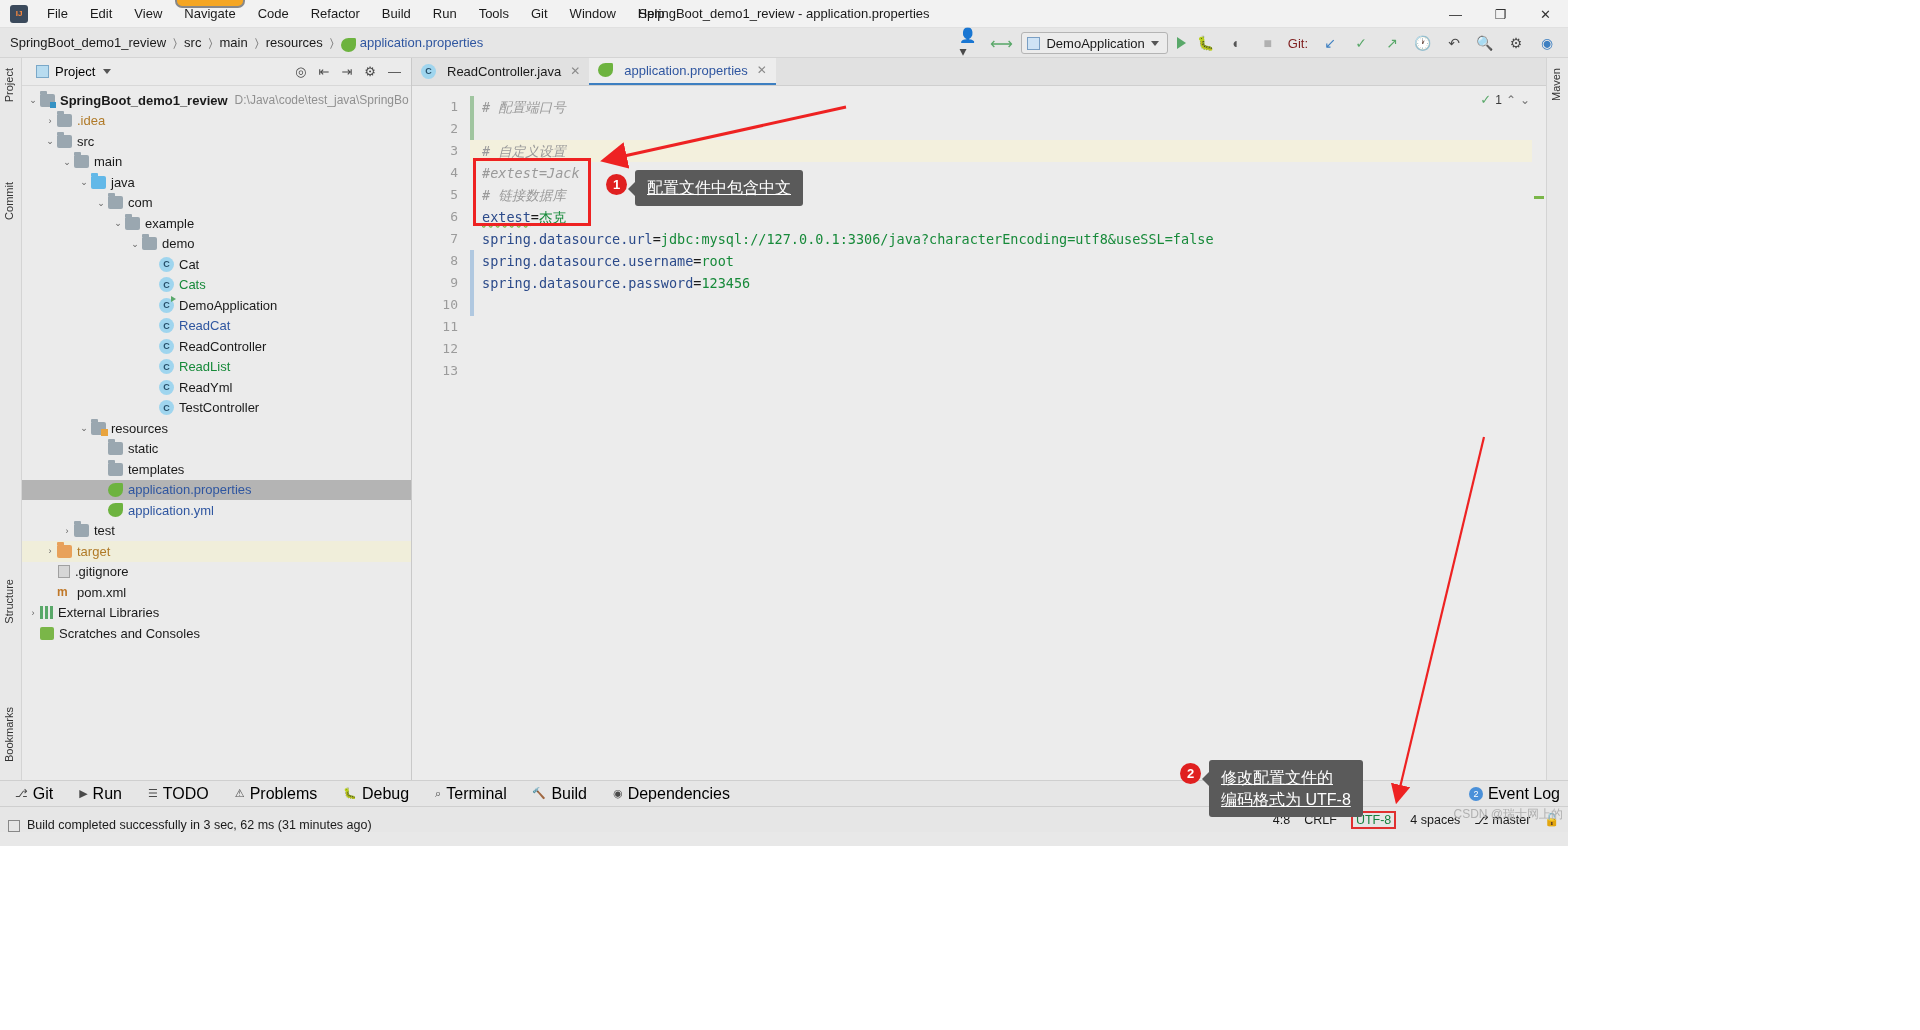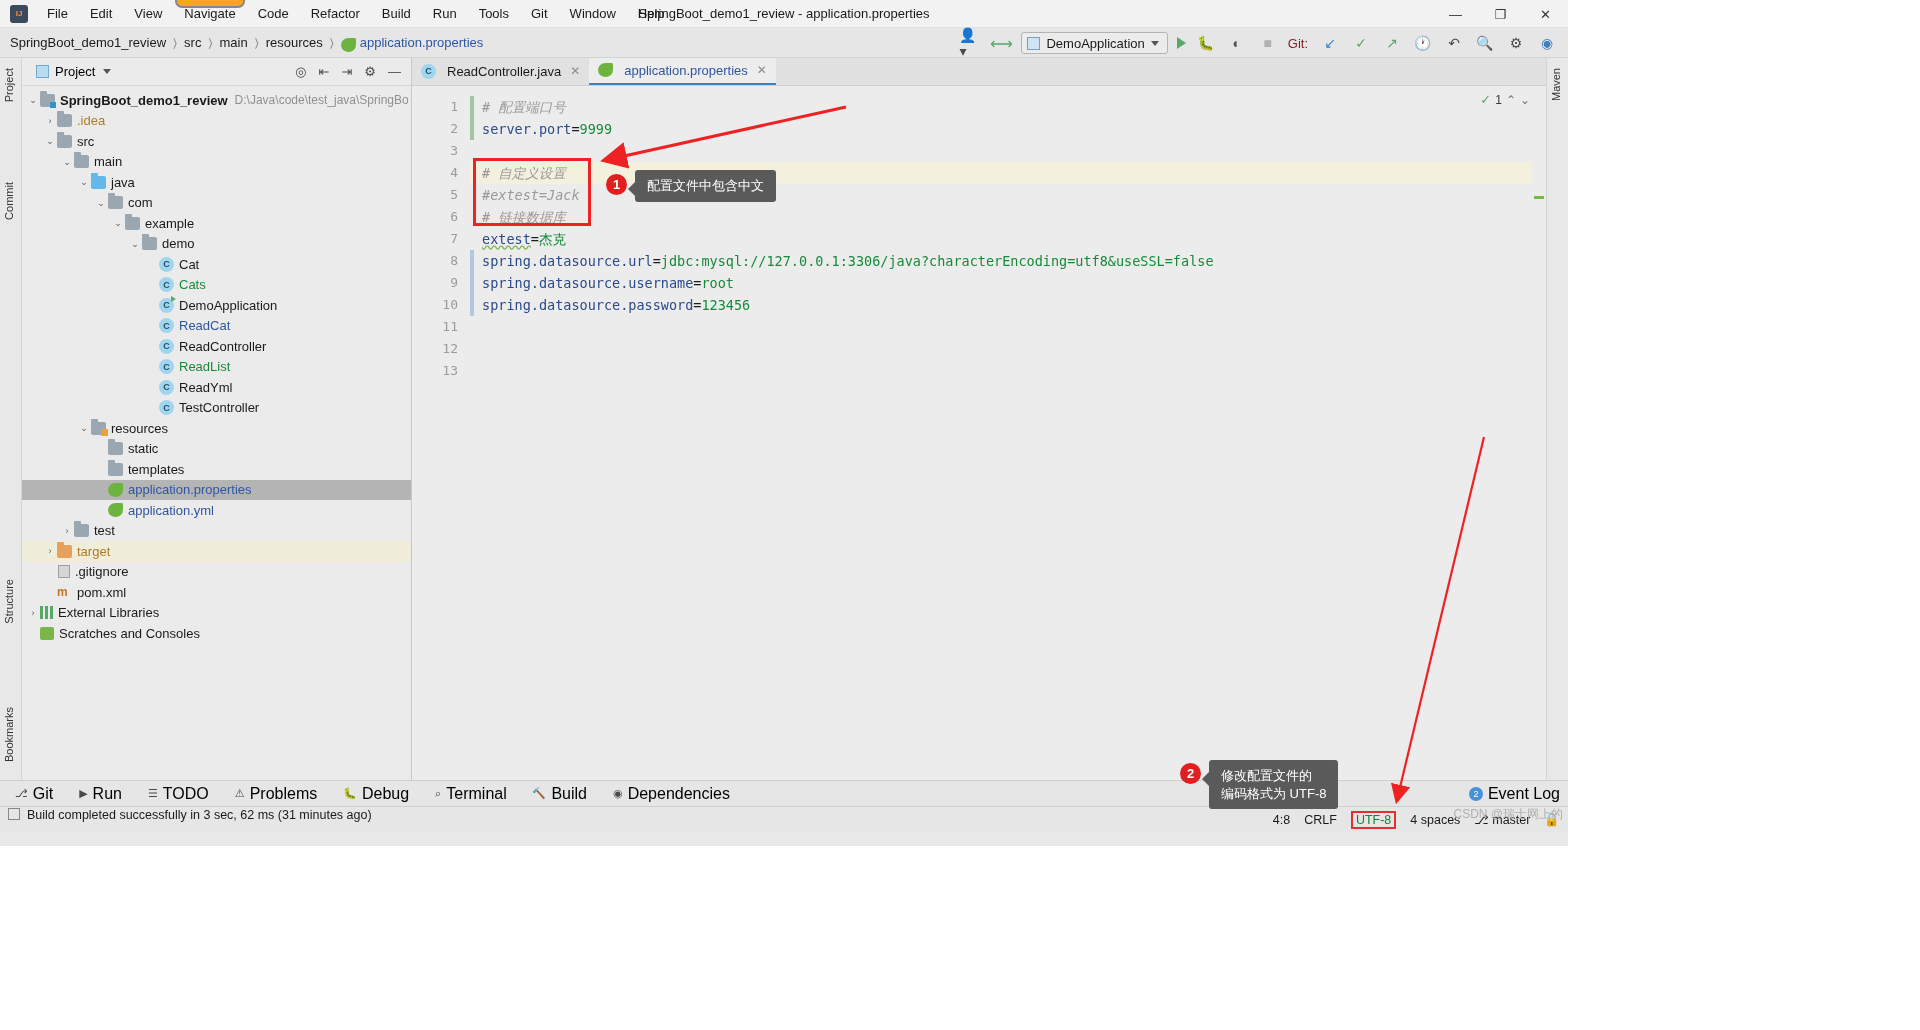--- a/index.html
+++ b/index.html
@@ -134,35 +134,35 @@
     background:#ececec; }
   .insp { position:absolute; right:16px; top:6px; display:flex;
     align-items:center; gap:4px; font-size:12px; color:#3a3a3a;}
   .chk { color:#59a869; font-size:13px; }
   
   .statusbar { height:26px; background:#e6e6e6; border-top:1px solid #cfcfcf;
     display:flex; align-items:center; font-size:12.5px; color:#1a1a1a;
     position:relative; }
   .sb-left { display:flex; align-items:center; gap:2px; padding-left:6px; }
   .sb-item { display:flex; align-items:center; gap:5px; padding:0 9px; }
-  .sb-msg { height:24px; display:flex; align-items:flex-start; gap:7px;
+  .sb-msg { height:24px; display:flex; align-items:flex-end; gap:7px;
     padding-left:8px; font-size:12.5px; }
   .sb-right { position:absolute; right:4px; display:flex; align-items:center;
     gap:14px; padding-right:4px; }
   .utf { border:2px solid #e03030; padding:0 3px; color:#15803d; }
   .evt { display:flex;align-items:center;gap:5px; }
   .evtdot { width:14px;height:14px;border-radius:50%;background:#4a90d9;
     color:#fff;font-size:9px;display:flex;align-items:center;
     justify-content:center;}
   .bottombar { height:26px; background:#e6e6e6; border-top:1px solid #cfcfcf;
     display:flex; align-items:center; }
   
   .anno-box { position:absolute; border:3px solid #ee2222; pointer-events:none; }
-  .callout { position:absolute; background:#5a5a5a; color:#fff; font-size:13px;
-    border-radius:3px; padding:7px 12px; line-height:1.35; white-space:pre-line;}
+  .callout { position:absolute; background:#5a5a5a; color:#fff; font-size:16px;
+    border-radius:3px; padding:7px 12px; line-height:1.35; white-space:pre-line;text-decoration:underline;}
   .callout::before{ content:""; position:absolute; left:-7px; top:12px;
     border-top:7px solid transparent; border-bottom:7px solid transparent;
     border-right:7px solid #5a5a5a;}
   .numdot { position:absolute; width:21px; height:21px; border-radius:50%;
     background:#e02020; color:#fff; font-size:13px; display:flex;
     align-items:center; justify-content:center; font-weight:bold; }
   .wm { position:absolute; right:5px; bottom:23px; font-size:12px;
     color:#b0b0b0;margin-left:23px; }
   svg.annolayer { position:absolute; inset:0; pointer-events:none; }
 </style>
@@ -424,21 +424,20 @@
             <div>9</div>
             <div>10</div>
             <div>11</div>
             <div>12</div>
             <div>13</div>
           </div>
         <div class="codecol" id="codecol">
           <div class="changebar" style="top:10px;height:44px;left:0"></div>
           <div class="changebar" style="top:164px;height:66px;left:0;background:#b0c8e0"></div>
         <div class="ln"><span class="cmt"># 配置端口号</span></div>
-            <div class="ln"><span class="key">server.port</span><span class="sym">=</span><span class="val">9999</span></div>
             <div class="ln">&nbsp;</div>
             <div class="ln hl"><span class="cmt"># 自定义设置</span></div>
             <div class="ln"><span class="cmt">#extest=Jack</span></div>
             <div class="ln"><span class="cmt"># 链接数据库</span></div>
             <div class="ln"><span class="key squig">extest</span><span class="sym">=</span><span class="val">杰克</span></div>
             <div class="ln"><span class="key">spring.datasource.url</span><span class="sym">=</span><span class="val">jdbc:mysql://127.0.0.1:3306/java?characterEncoding=utf8&amp;useSSL=false</span></div>
             <div class="ln"><span class="key">spring.datasource.username</span><span class="sym">=</span><span class="val">root</span></div>
             <div class="ln"><span class="key">spring.datasource.password</span><span class="sym">=</span><span class="val">123456</span></div>
             <div class="ln">&nbsp;</div>
             <div class="ln">&nbsp;</div>

